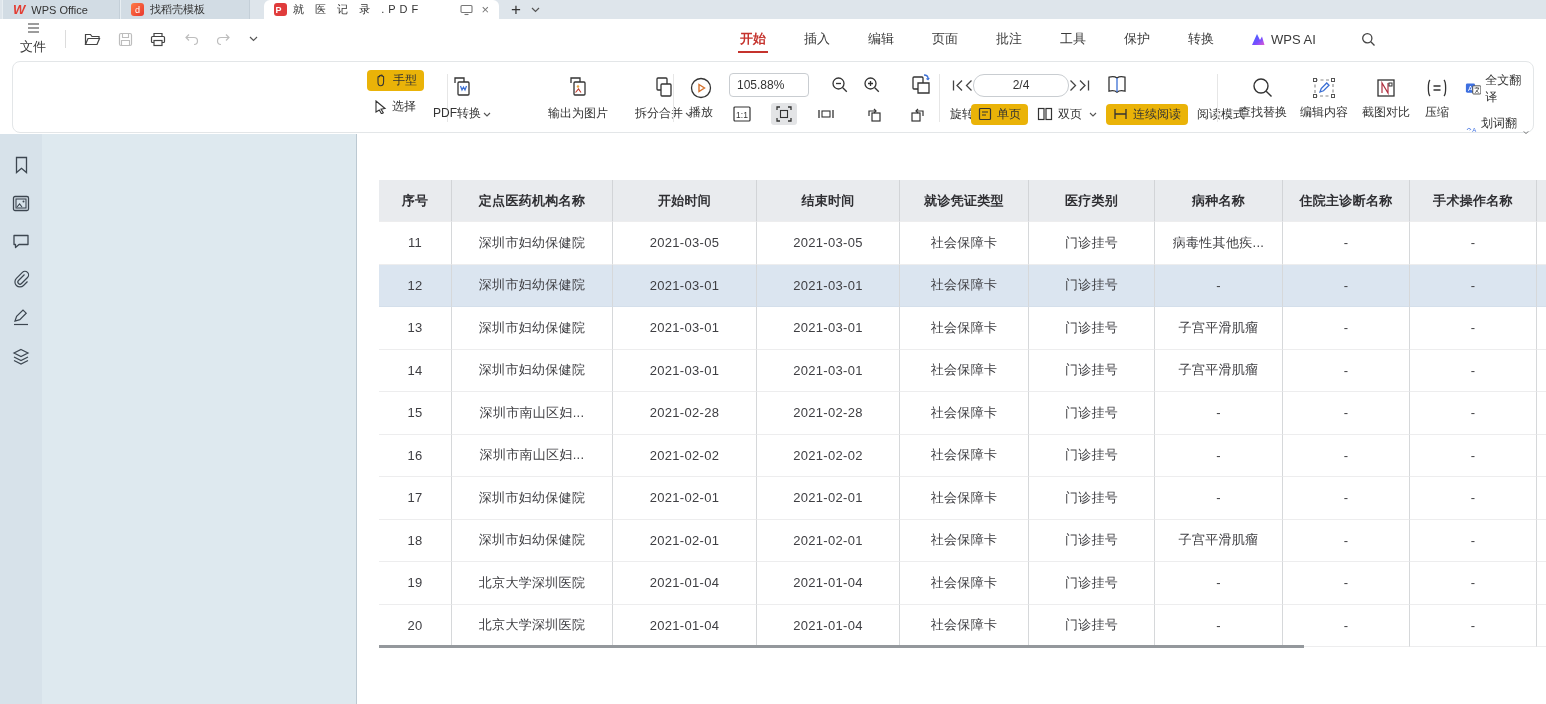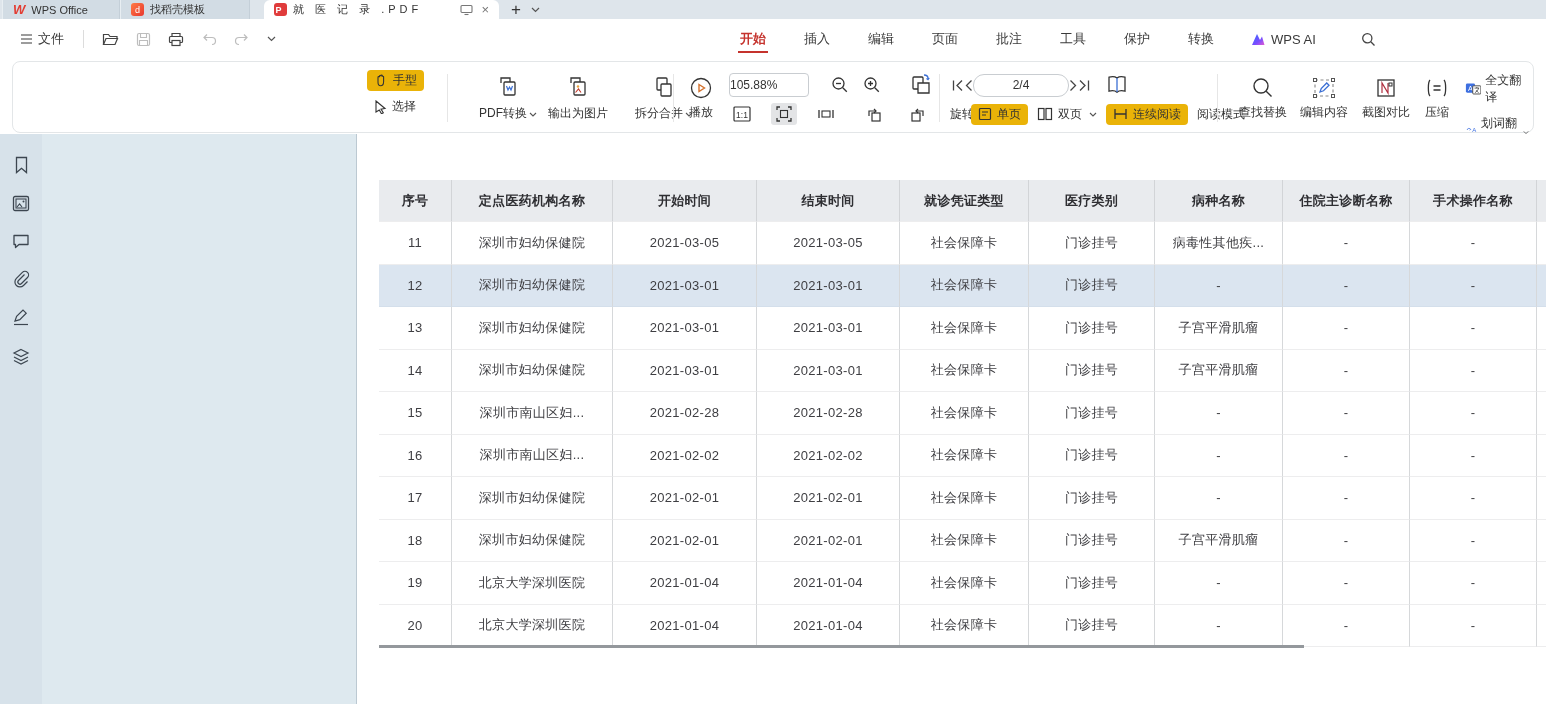--- a/index.html
+++ b/index.html
@@ -24,21 +24,21 @@
     color:#fff; font-size:9px; font-weight:bold; display:flex; align-items:center; justify-content:center; }
   .badge-org { width:13px; height:13px; background:linear-gradient(135deg,#ff7a45,#e8382f);
     border-radius:3px; color:#fff; font-size:9px; display:flex; align-items:center; justify-content:center; }
   .tab-extra { display:flex; align-items:center; gap:10px; padding-left:12px;
     font-size:14px; color:#444; }
 
   
   .menubar { position:absolute; left:0; top:19px; width:1546px; height:40px;
     background:#fff; display:flex; align-items:center; font-size:13px; color:#3a3a3a; }
   .mb-left { display:flex; align-items:center; gap:7px; padding-left:14px; }
-  .mb-file { display:flex; align-items:center; gap:5px; padding:4px 6px; }
+  .mb-file { display:flex; align-items:center; gap:5px; padding:4px 6px;flex-direction:column; }
   .vdiv { width:1px; height:18px; background:#dcdcdc; margin:0 6px; }
   .mb-ico { padding:3px 5px; display:flex; align-items:center; }
   .mb-ico.disabled { opacity:.35; }
   .menu-items { position:absolute; left:738px; top:0; height:40px;
     display:flex; align-items:center; gap:34px; }
   .menu-item { padding:9px 2px; position:relative; }
   .menu-item.active { color:#c5332d; font-weight:bold; }
   .menu-item.active::after { content:""; position:absolute; left:0; right:0; bottom:4px;
     height:2px; background:#c5332d; }
   .wpsai { display:flex; align-items:center; gap:5px; }
@@ -49,21 +49,21 @@
   .tc-div { position:absolute; top:12px; width:1px; height:48px; background:#e6e6e6; }
   .stack2 { position:absolute; display:flex; flex-direction:column; gap:5px; justify-content:center; }
   .mini-btn { display:flex; align-items:center; gap:5px; padding:2px 7px; border-radius:4px; }
   .mini-btn.sel { background:#eab308; }
   .bigbtn { position:absolute; top:6px; height:60px; display:flex; flex-direction:column;
     align-items:center; justify-content:center; gap:4px; }
   .caret { margin-left:2px; }
   .row1 { position:absolute; top:10px; height:26px; display:flex; align-items:center; }
   .row2 { position:absolute; top:40px; height:24px; display:flex; align-items:center; }
   .zoombox { width:80px; height:24px; border:1px solid #c9cdd1; border-radius:4px;
-    display:flex; align-items:center; justify-content:space-between; padding:0 0; font-size:12px;gap:40px; }
+    display:flex; align-items:center; justify-content:space-between; padding:0 7px; font-size:12px;gap:40px; }
   .pagebox { width:96px; height:23px; border:1px solid #c9cdd1; border-radius:11px;
     display:flex; align-items:center; justify-content:center; font-size:12px; }
   .sq-ico { padding:3px 4px; border-radius:3px; display:flex; align-items:center; }
   .sq-ico.sel { background:#e3e4e6; }
   .transline { display:flex; align-items:center; gap:4px; padding:2px 4px; }
 
   
   .side-strip { position:absolute; left:0; top:134px; width:42px; height:570px;
     background:#d7e2ea; display:flex; flex-direction:column; align-items:center;
     padding-top:22px; gap:21px; }
@@ -207,21 +207,21 @@
     </div>
     <div class="mini-btn">
       <svg width="13" height="14" viewBox="0 0 13 14">
           <path d="M2 1l9 7.5-4 .6 2.3 3.7-1.8 1-2.2-3.8L2 12z" fill="none" stroke="#333" stroke-width="1.1"></path>
         </svg>
       <span>选择</span>
     </div>
   </div>
   <div class="tc-div" style="left:434px"></div>
 
-  <div class="bigbtn" style="left:454px;width:82px">
+  <div class="bigbtn" style="left:408px;width:82px">
     <svg width="24" height="26" viewBox="0 0 24 26">
         <path d="M5 8V3h9v5" fill="none" stroke="#333" stroke-width="1.3"></path>
         <rect x="8" y="7" width="11" height="13" rx="1" fill="#fff" stroke="#333" stroke-width="1.3"></rect>
         <path d="M10.5 11l1.5 4 1.5-3 1.5 3 1.5-4" fill="none" stroke="#3b6fd4" stroke-width="1.2"></path>
       </svg>
     <span><span>PDF转换</span><svg class="caret" width="8" height="5" viewBox="0 0 8 5" style="display:inline">
           <path d="M1 1l3 3 3-3" fill="none" stroke="#555" stroke-width="1.1"></path>
         </svg></span>
   </div>
   <div class="bigbtn" style="left:522px;width:86px">

